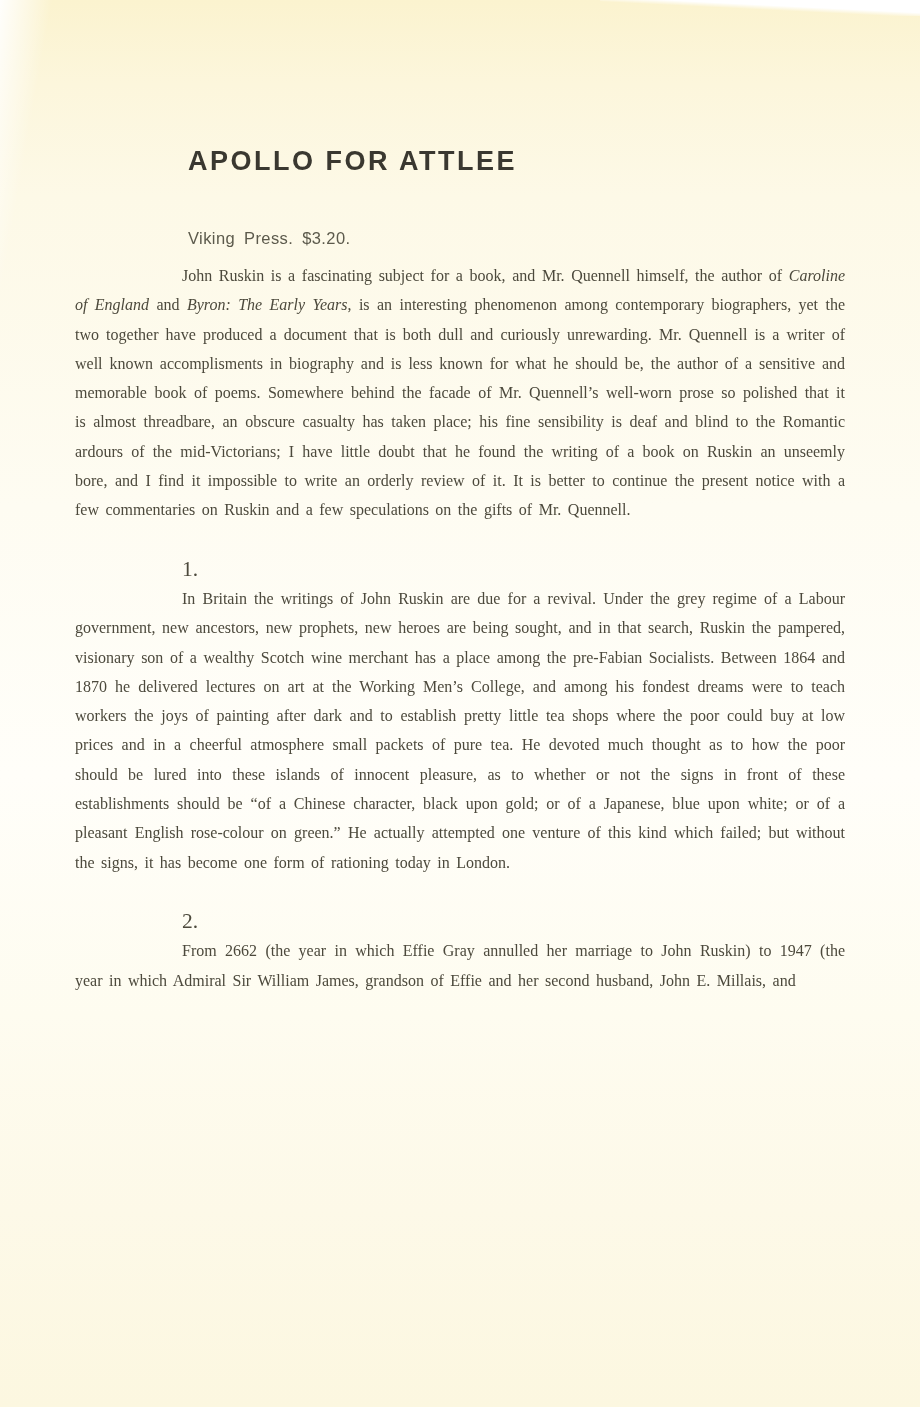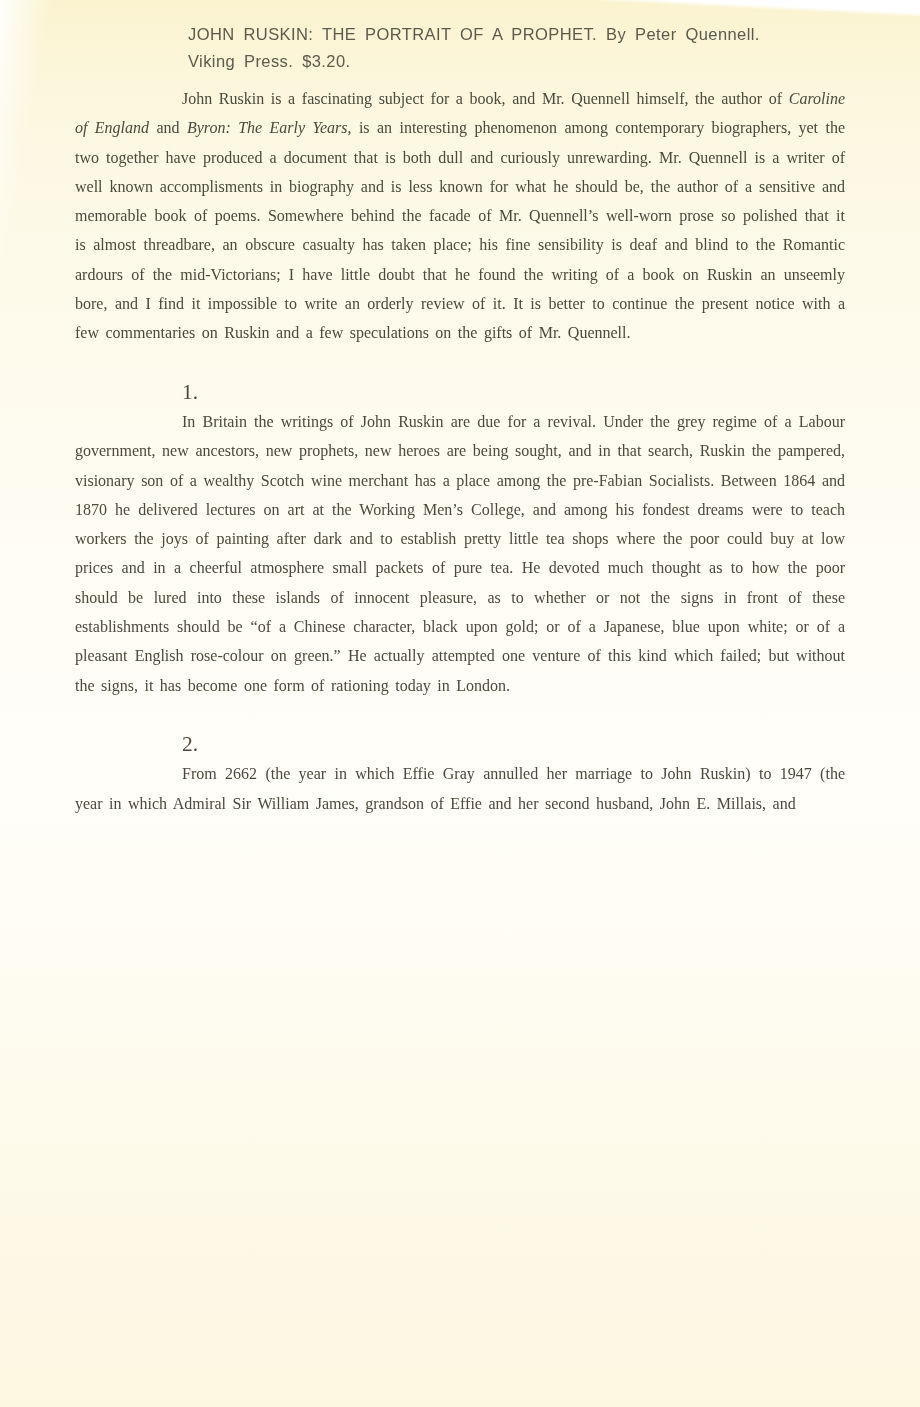--- a/index.html
+++ b/index.html
@@ -60,22 +60,23 @@
   .italic { font-style:italic; }
 </style>
 </head>
 <body>
 
 <div class="page">
   <div class="edge-sliver"></div>
 
   <div class="content">
 
+    <h1 class="title">APOLLO FOR ATTLEE</h1>
 
-    <p class="citation"><span>JOHN RUSKIN: THE PORTRAIT OF A PROPHET. By Peter Quennell.</span><br><span>Viking Press. $3.20.</span></p>
+    <p class="citation"><br><span>Viking Press. $3.20.</span></p>
 
     <p class="para"><span>John Ruskin is a fascinating subject for a book, and Mr. Quennell himself, the author of </span><span class="italic">Caroline of England</span><span> and </span><span class="italic">Byron: The Early Years</span><span>, is an interesting phenomenon among contemporary biographers, yet the two together have produced a document that is both dull and curiously unrewarding. Mr. Quennell is a writer of well known accomplisments in biography and is less known for what he should be, the author of a sensitive and memorable book of poems. Somewhere behind the facade of Mr. Quennell’s well-worn prose so polished that it is almost threadbare, an obscure casualty has taken place; his fine sensibility is deaf and blind to the Romantic ardours of the mid-Victorians; I have little doubt that he found the writing of a book on Ruskin an unseemly bore, and I find it impossible to write an orderly review of it. It is better to continue the present notice with a few commentaries on Ruskin and a few speculations on the gifts of Mr. Quennell.</span></p>
 
     <div class="section-label">1.</div>
 
     <p class="para">In Britain the writings of John Ruskin are due for a revival. Under the grey regime of a Labour government, new ancestors, new prophets, new heroes are being sought, and in that search, Ruskin the pampered, visionary son of a wealthy Scotch wine merchant has a place among the pre-Fabian Socialists. Between 1864 and 1870 he delivered lectures on art at the Working Men’s College, and among his fondest dreams were to teach workers the joys of painting after dark and to establish pretty little tea shops where the poor could buy at low prices and in a cheerful atmosphere small packets of pure tea. He devoted much thought as to how the poor should be lured into these islands of innocent pleasure, as to whether or not the signs in front of these establishments should be “of a Chinese character, black upon gold; or of a Japanese, blue upon white; or of a pleasant English rose-colour on green.” He actually attempted one venture of this kind which failed; but without the signs, it has become one form of rationing today in London.</p>
 
     <div class="section-label">2.</div>
 
     <p class="para">From 2662 (the year in which Effie Gray annulled her marriage to John Ruskin) to 1947 (the year in which Admiral Sir William James, grandson of Effie and her second husband, John E. Millais, and</p>

